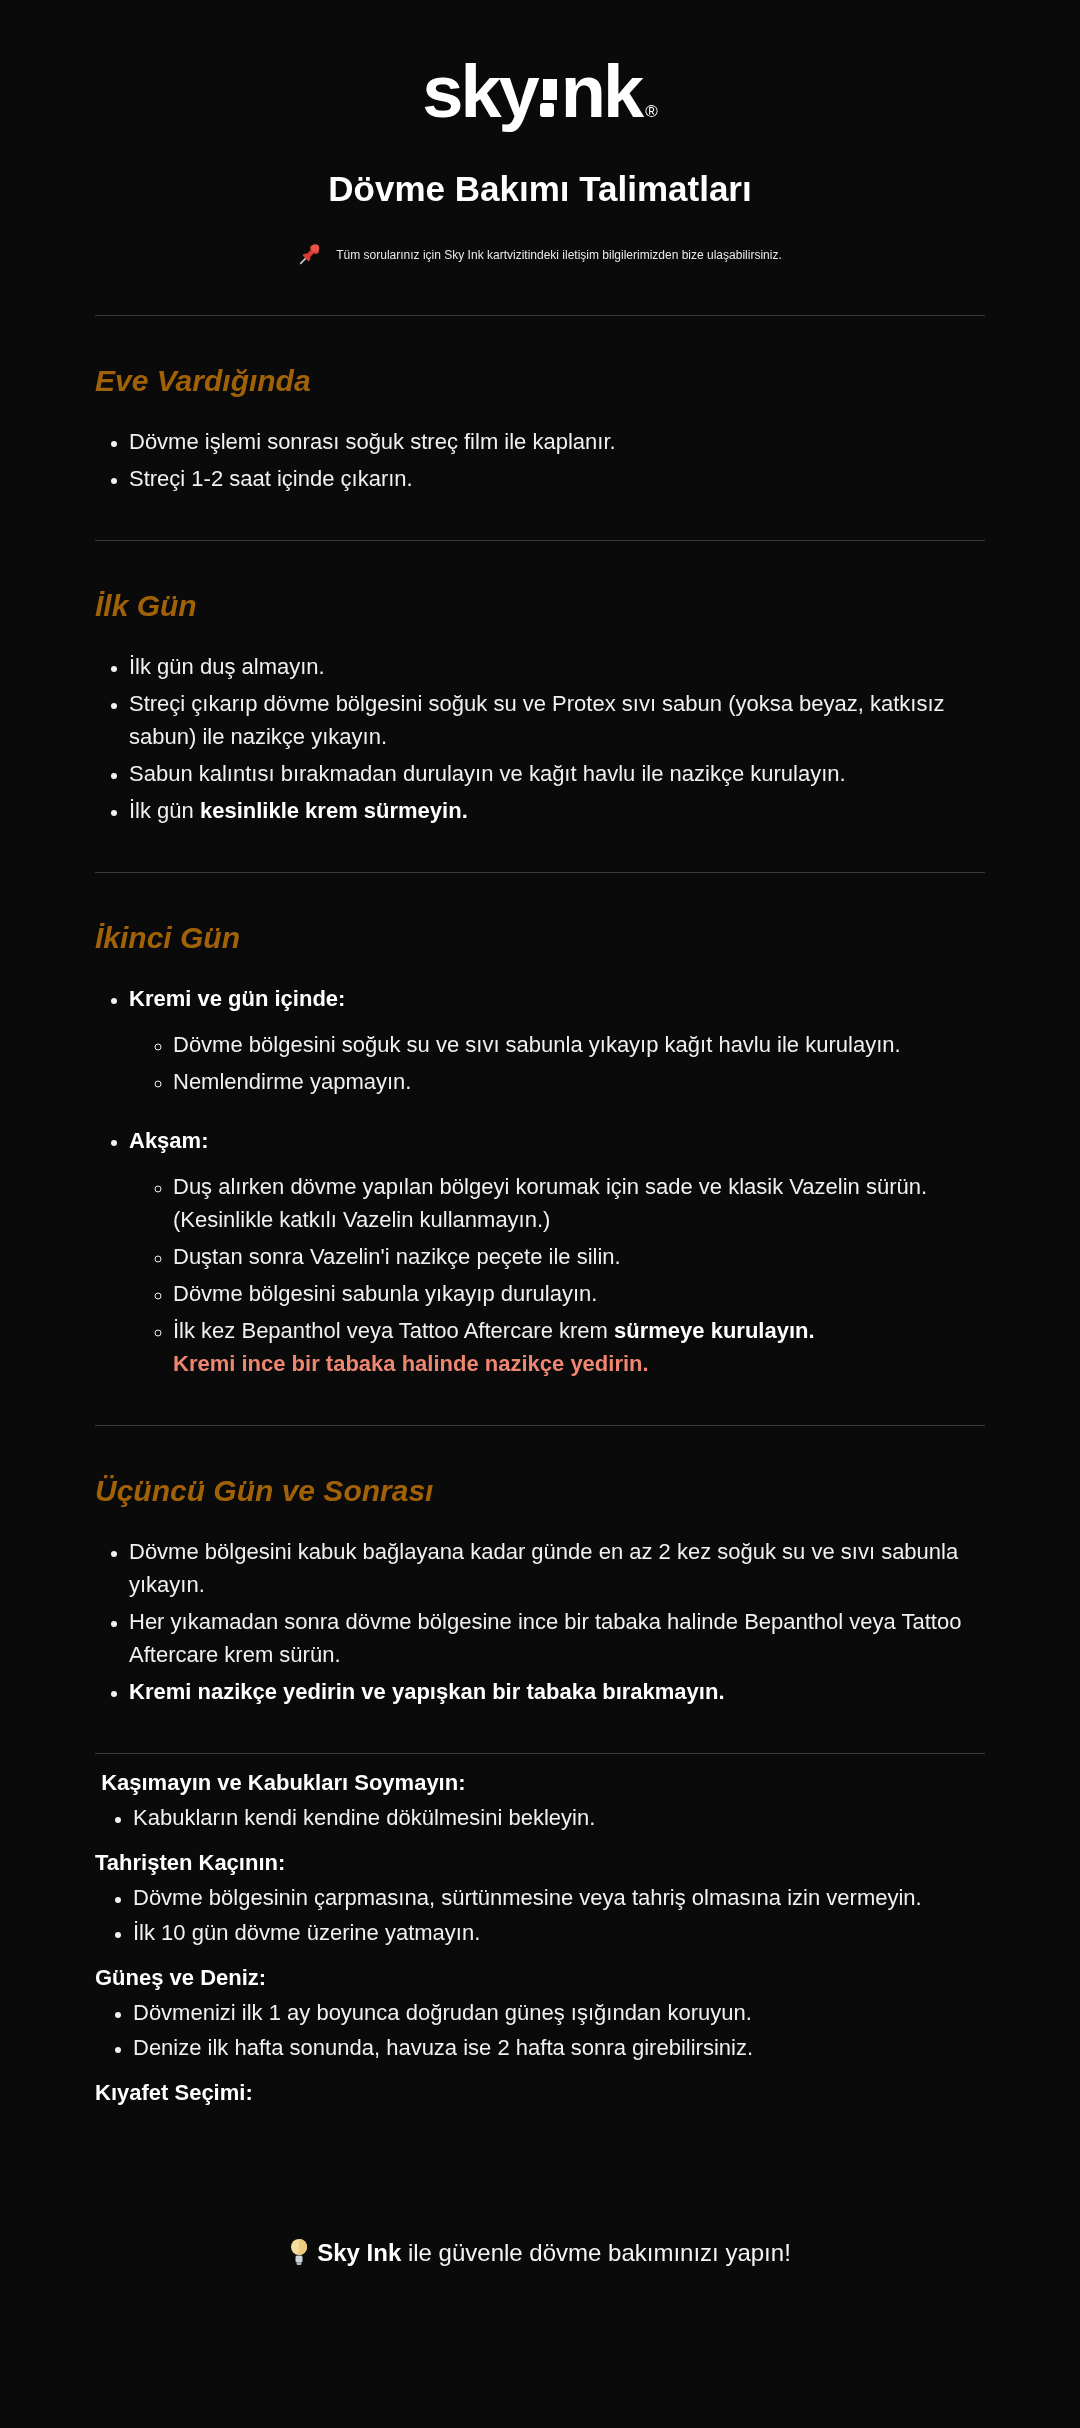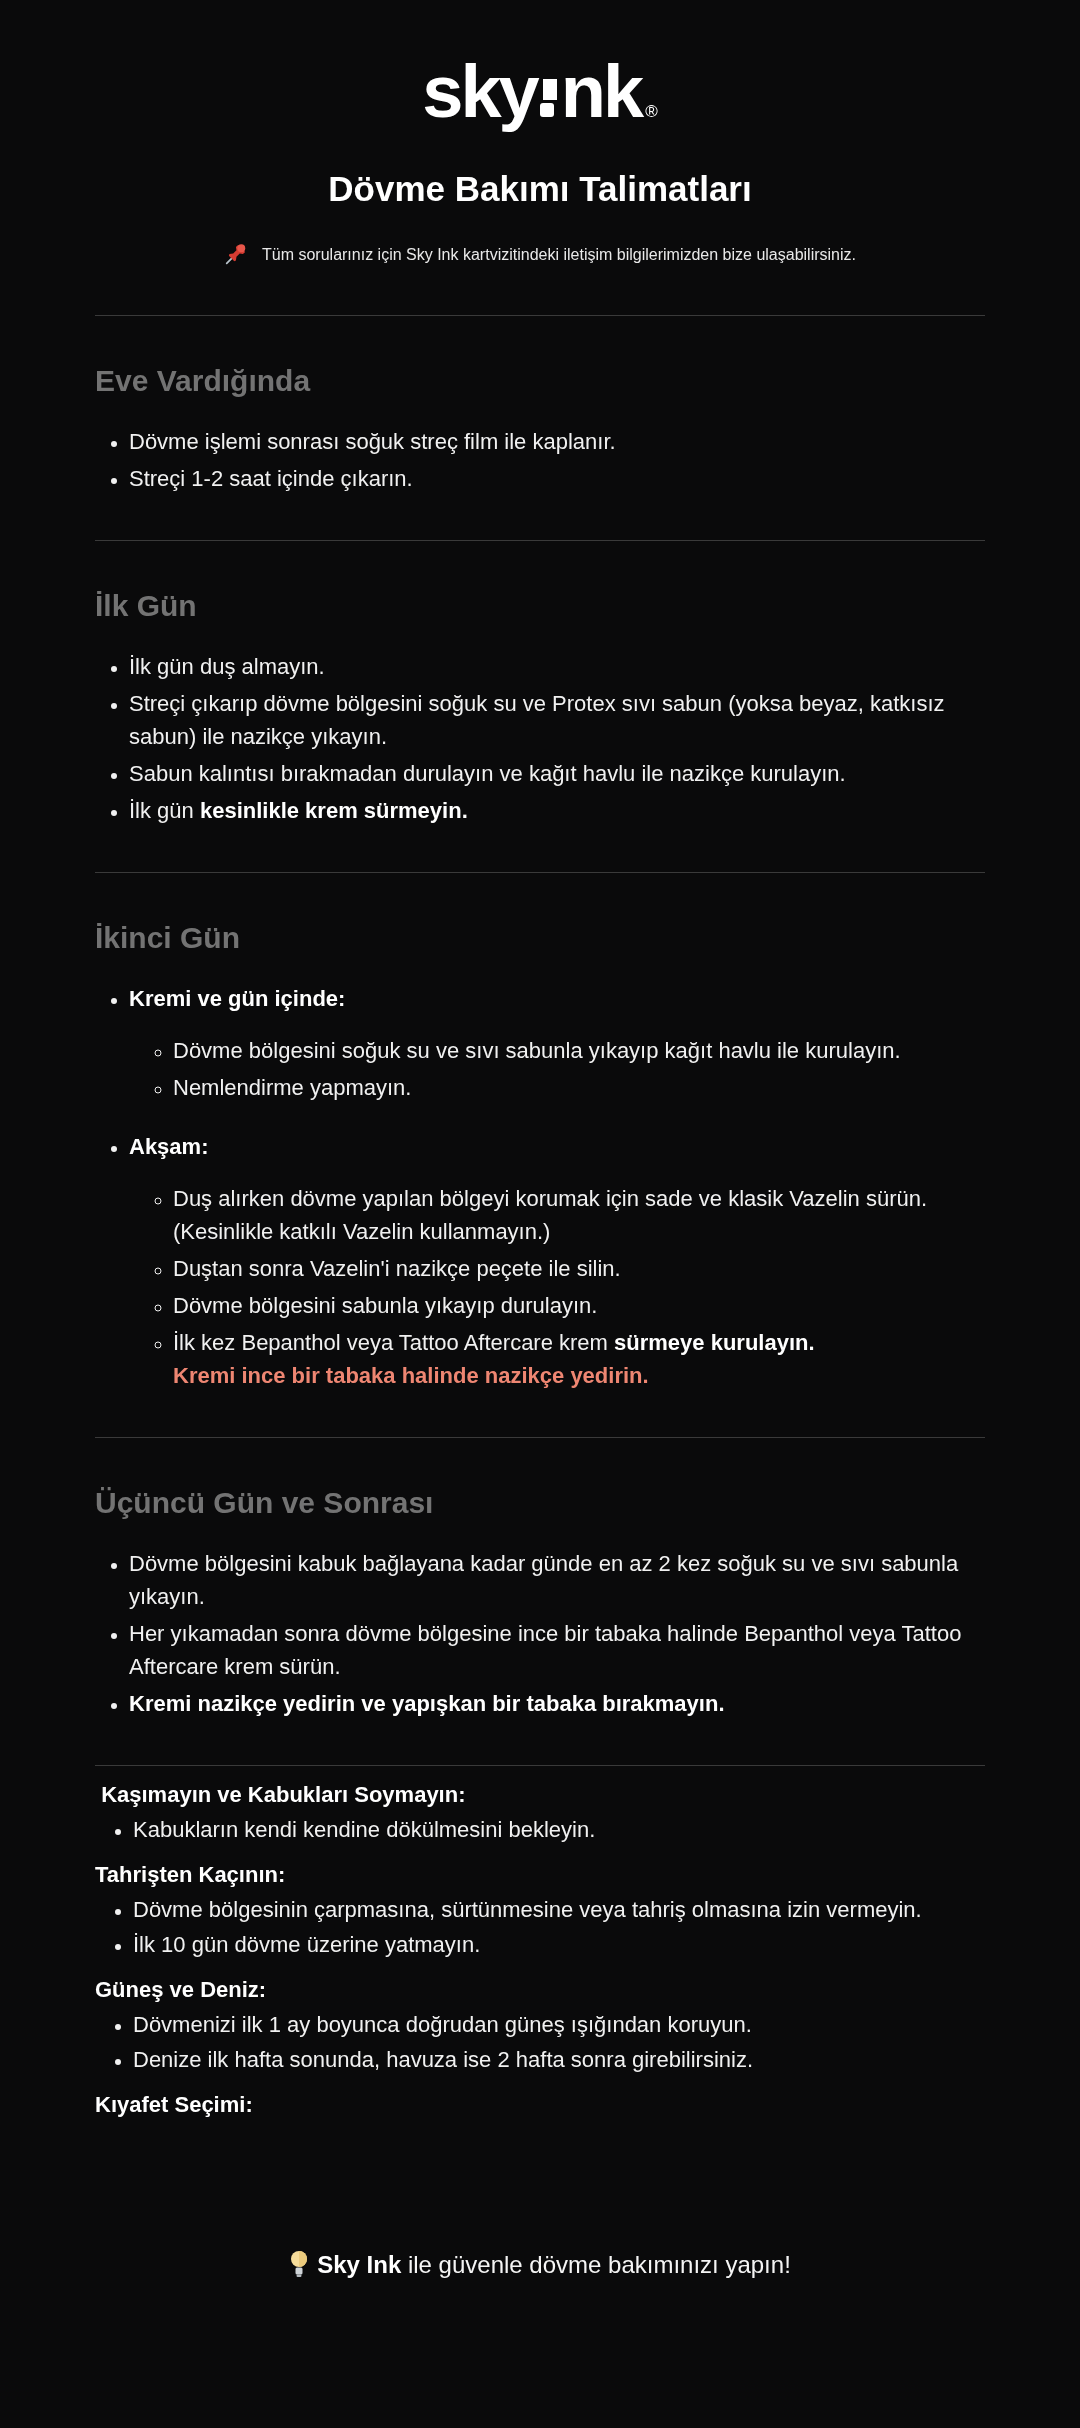--- a/index.html
+++ b/index.html
@@ -16,27 +16,27 @@
   .logo{
     display:inline-block;font-size:74px;font-weight:700;letter-spacing:-3px;
     color:#ffffff;line-height:84px;white-space:nowrap;text-align:center;
   }
   .logo-i{position:relative;display:inline-block;width:15px;height:38px;margin:0 4px 0 5px;}
   .logo-i .bar{position:absolute;left:1px;top:0;width:14px;height:21px;background:#fff;}
   .logo-i .dot{position:absolute;left:-2px;bottom:0;width:14px;height:14px;background:#fff;border-radius:3px;}
   .logo .reg{font-size:17px;font-weight:400;letter-spacing:0;vertical-align:baseline;margin-left:4px;}
   .doc-title{font-size:35px;font-weight:700;color:#fff;margin:14px 0 0;line-height:42px;}
   .note-row{display:flex;align-items:center;justify-content:center;gap:12px;margin-top:30px;}
-  .note-text{font-size:16px;color:#e9e9e9;line-height:26px;}
+  .note-text{font-size:12px;color:#e9e9e9;line-height:26px;}
 
   
   .divider{border:0;border-top:1px solid #3a3a3a;margin:45px 0 0;}
-  .section-heading{font-size:30px;font-weight:700;color:#737373;margin:47px 0 26px;line-height:36px;}
+  .section-heading{font-size:30px;font-weight:700;color:#a16207;margin:47px 0 26px;line-height:36px;font-style:italic;}
   .list{margin:0;padding-left:34px;font-size:22px;line-height:33px;color:#f1f1f1;}
-  .list.l2{padding-left:44px;margin:19px 0 18px;}
+  .list.l2{padding-left:44px;margin:13px 0 18px;}
   .bullet-item{margin:4px 0;}
   .bullet-item::marker{color:#f1f1f1;font-size:19px;}
   .group-label{font-weight:700;color:#fff;}
   .group-item{margin:6px 0 26px;}
   .warn-label{font-size:22px;font-weight:700;color:#fff;line-height:32px;margin:13px 0 2px;white-space:pre-wrap;}
   .warn-list .bullet-item{margin:2px 4px;}
   .seg-bold{font-weight:700;color:#fff;}
   .seg-accent{color:#ee8672;font-weight:600;}
   .seg-block{display:block;}
 

